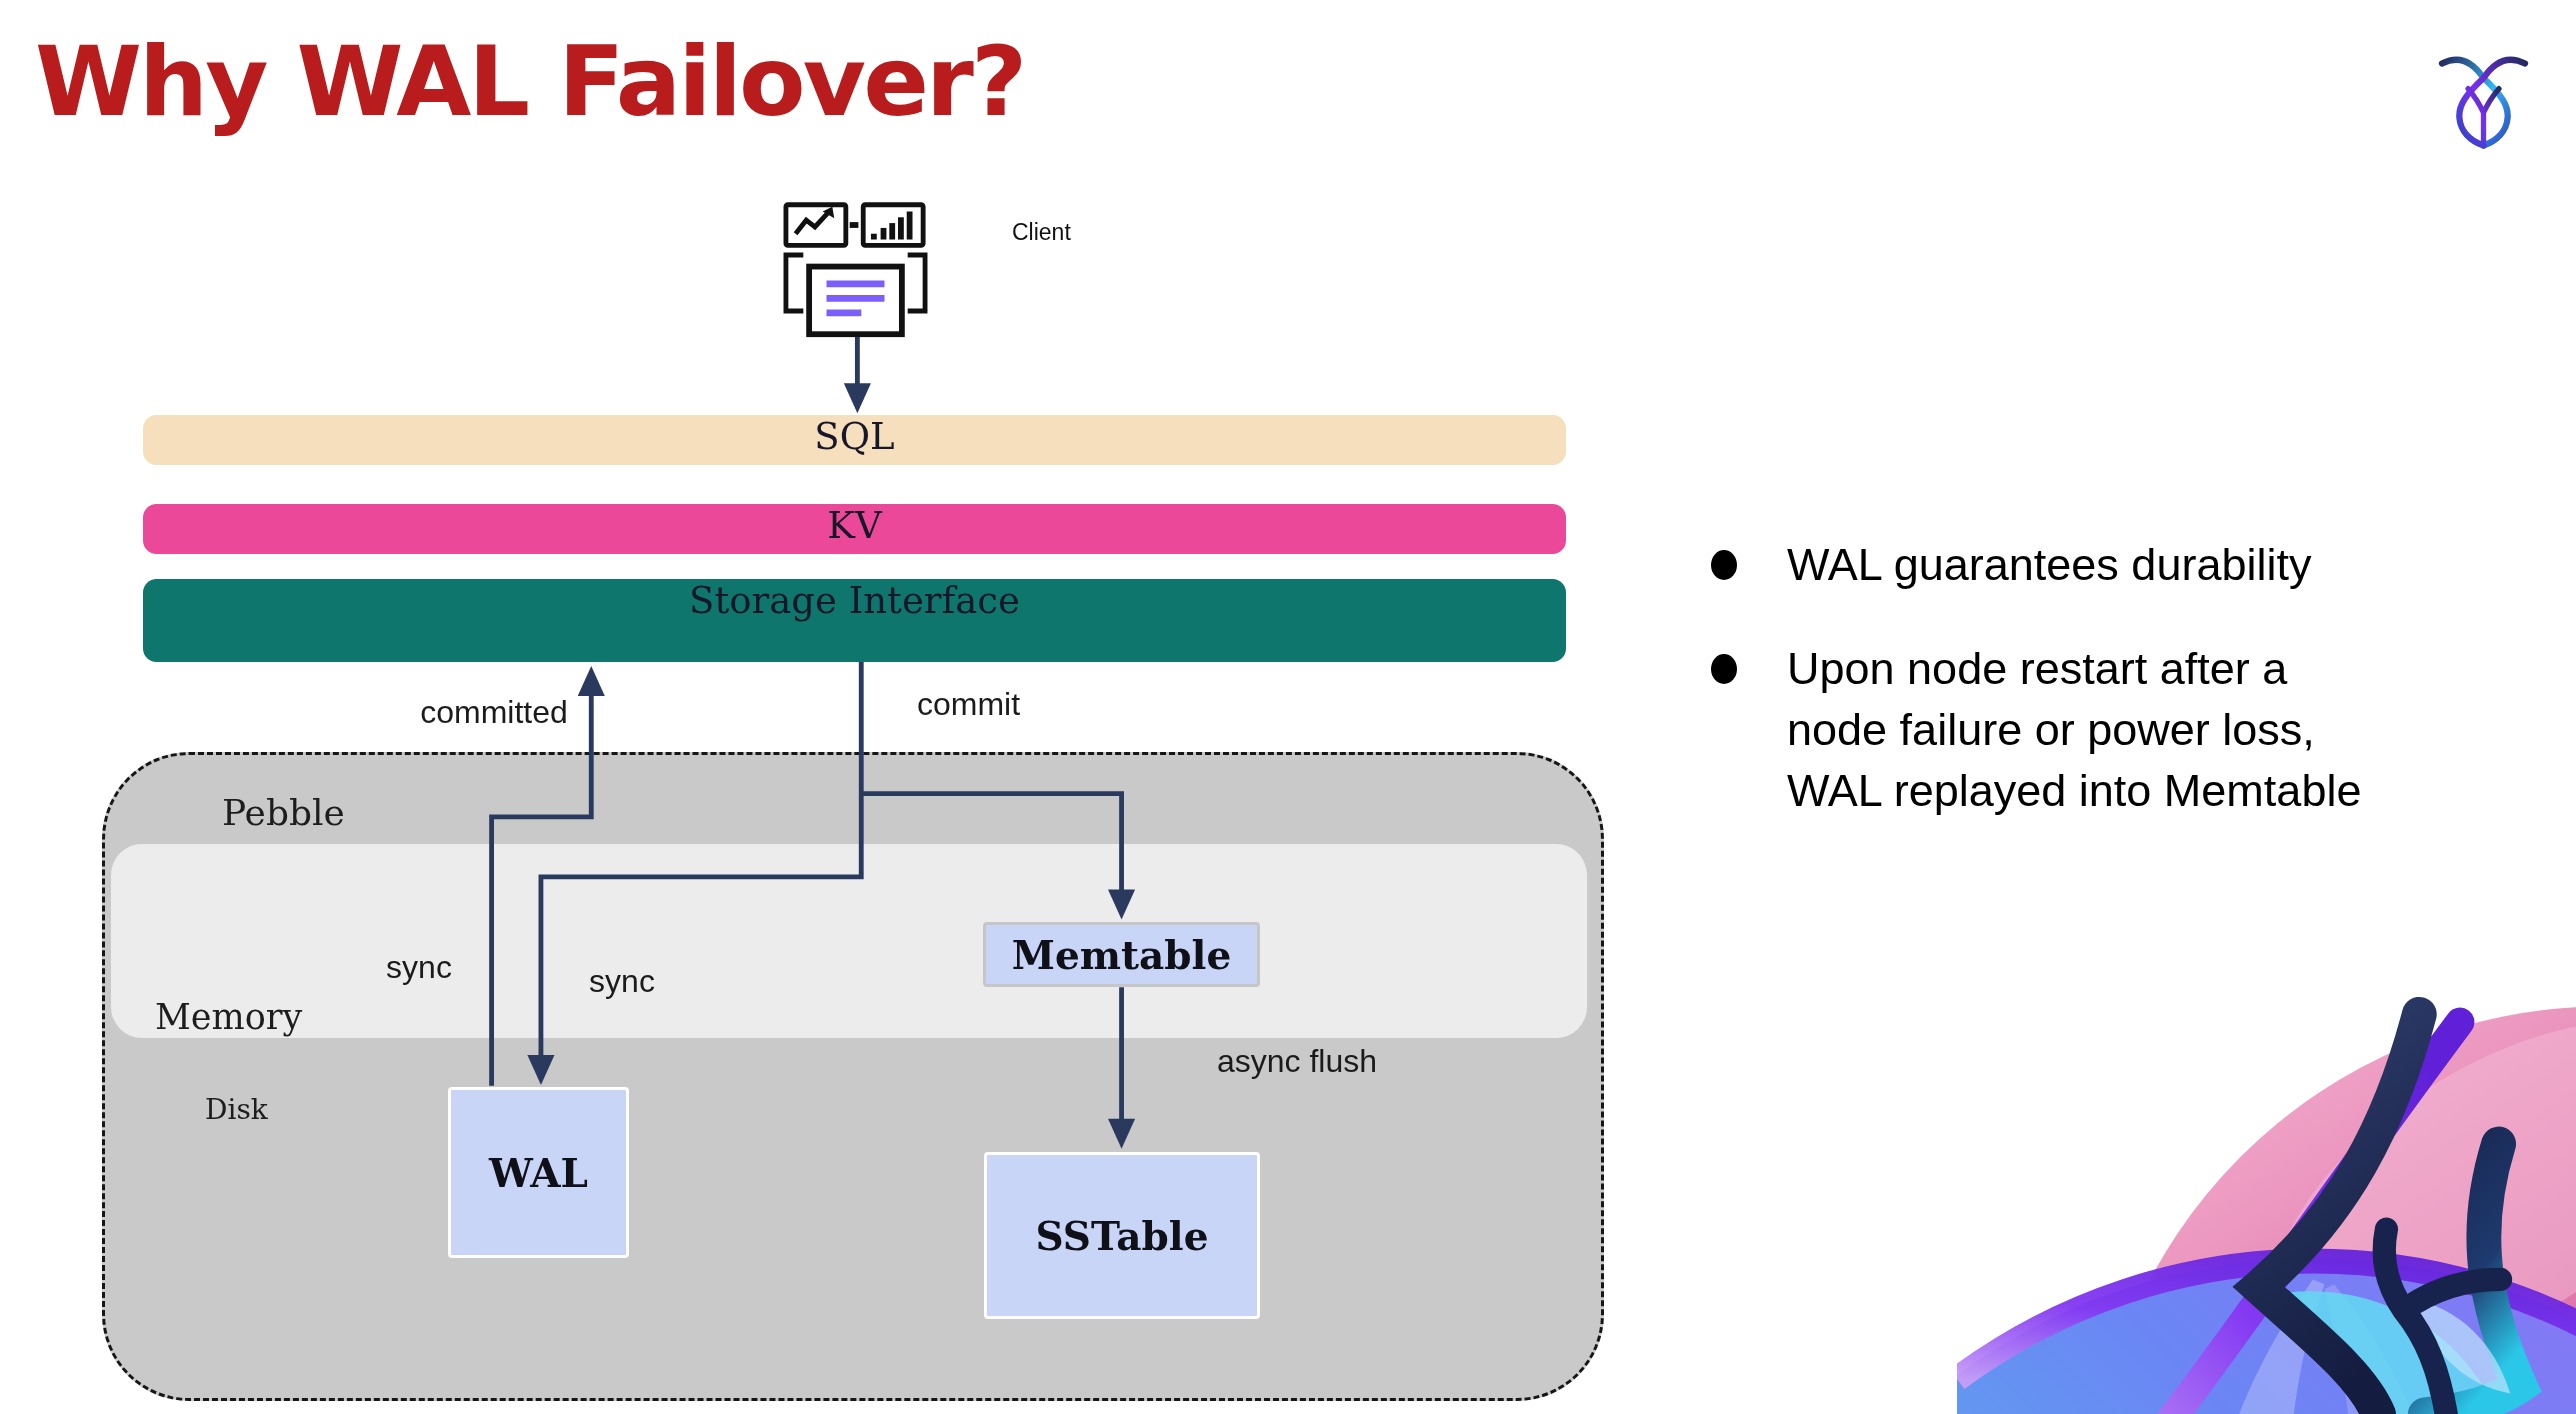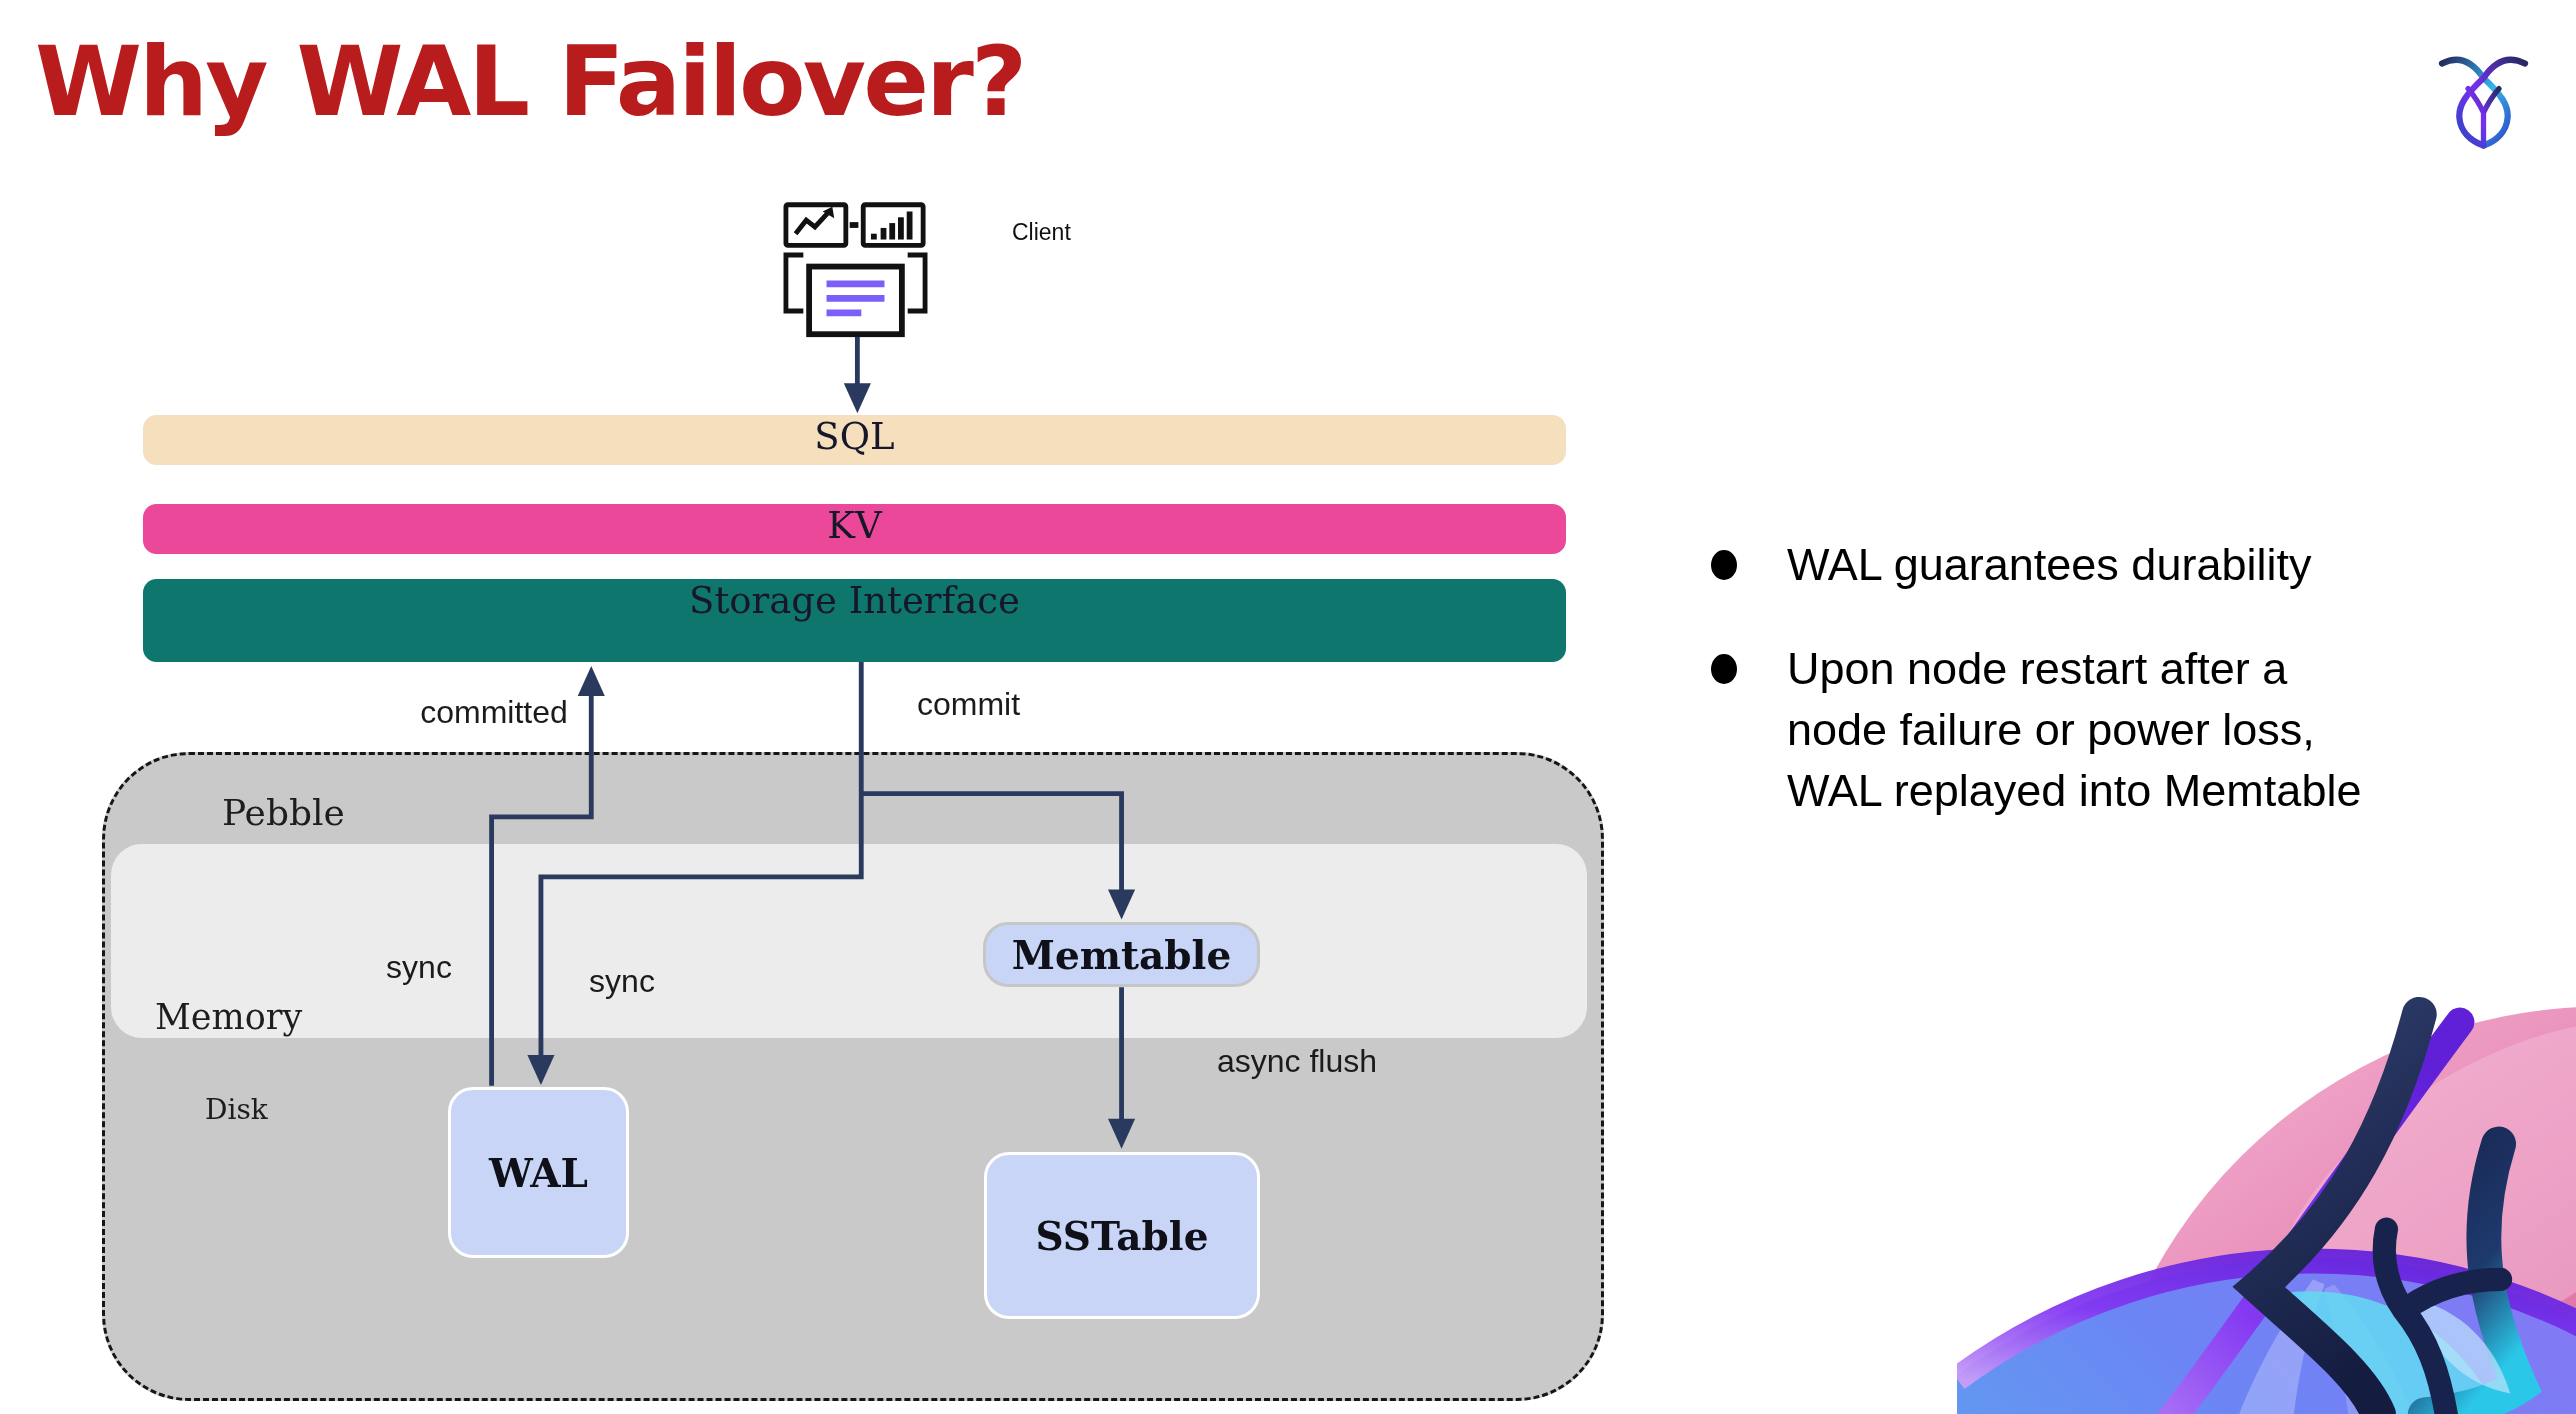--- a/index.html
+++ b/index.html
@@ -47,21 +47,21 @@
   }
   .edge-label {
     position:absolute; z-index:7; text-align:center;
     font-family:"Liberation Sans", sans-serif;
     color:#1b1b1b; font-size:32px;
   }
 
   
   .node {
     position:absolute; z-index:6;
-    background:#c9d5f7; border:3.9px solid #ffffff; border-radius:25px;
+    background:#c9d5f7; border:3.9px solid #ffffff; border-radius:4px;
     display:flex; align-items:center; justify-content:center;
     font-family:"DejaVu Serif","Liberation Serif", serif;
     font-weight:bold; font-size:39px; color:#0f1018;
   }
   .node.memtable { left:983px; top:922px;  width:277px; height:65px; border-color:#c6c6c6; }
   .node.wal      { left:448px;  top:1087px; width:181px; height:171px; }
   .node.sstable  { left:984px; top:1152px; width:276px; height:167px; }
 
   .arrows { position:absolute; left:0; top:0; z-index:5; }
 

